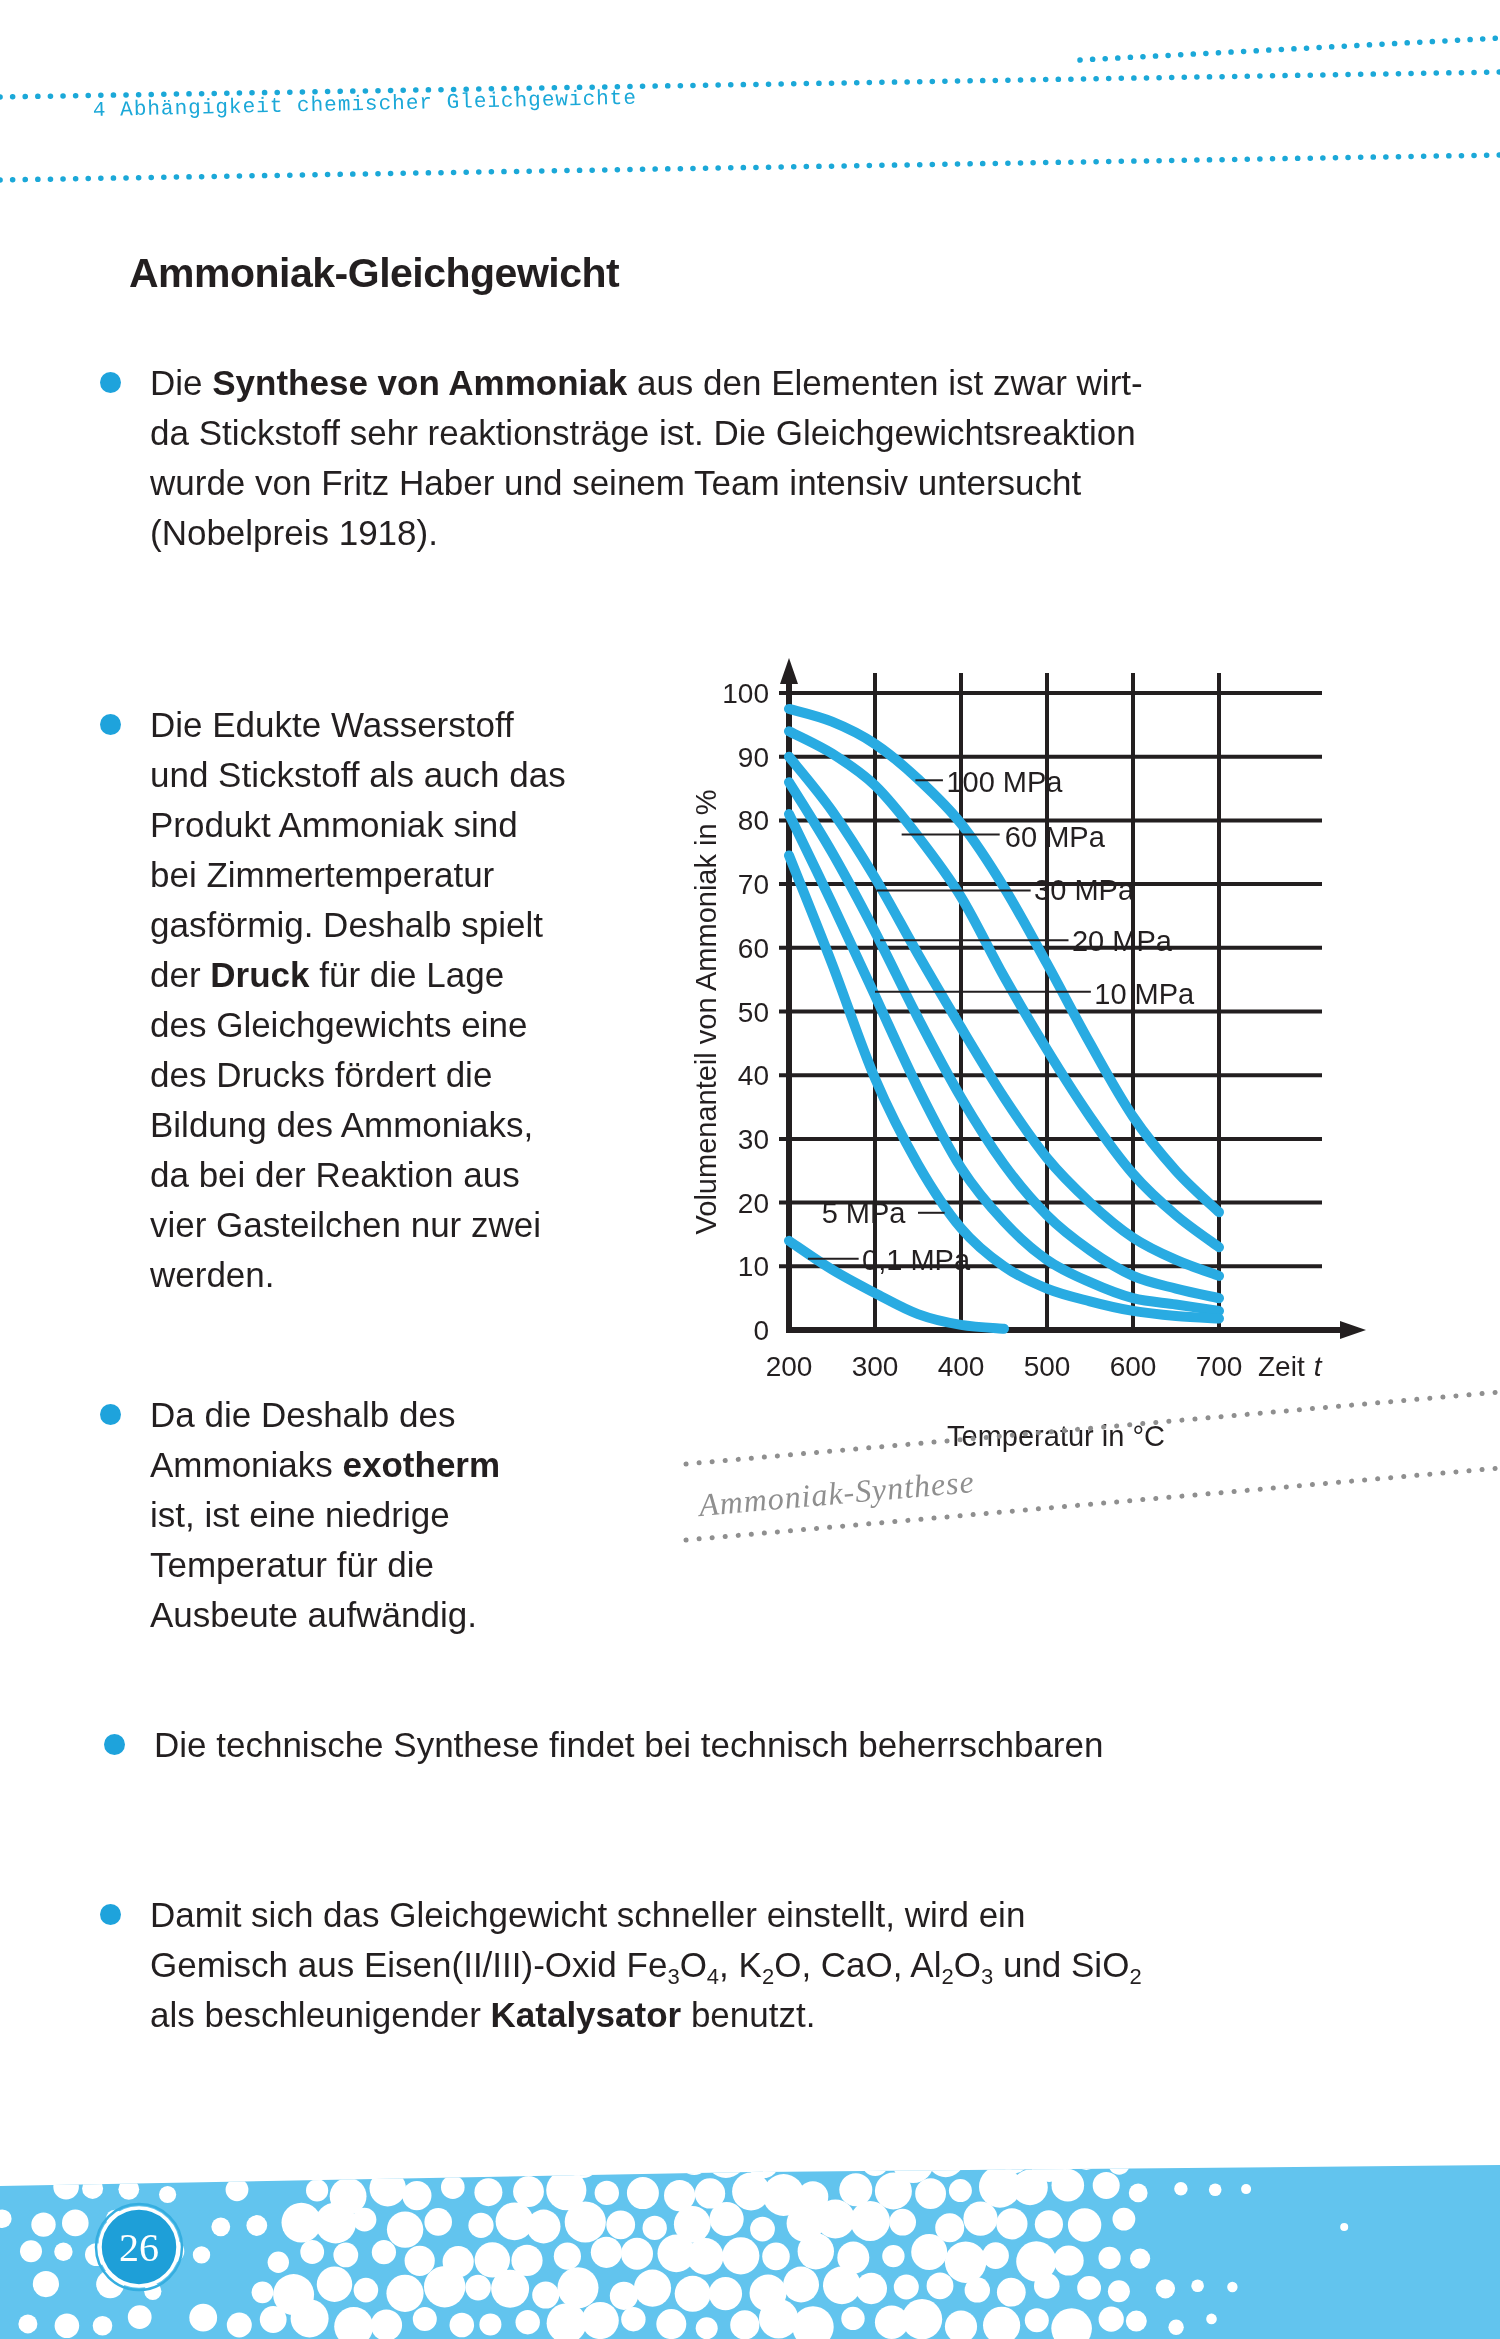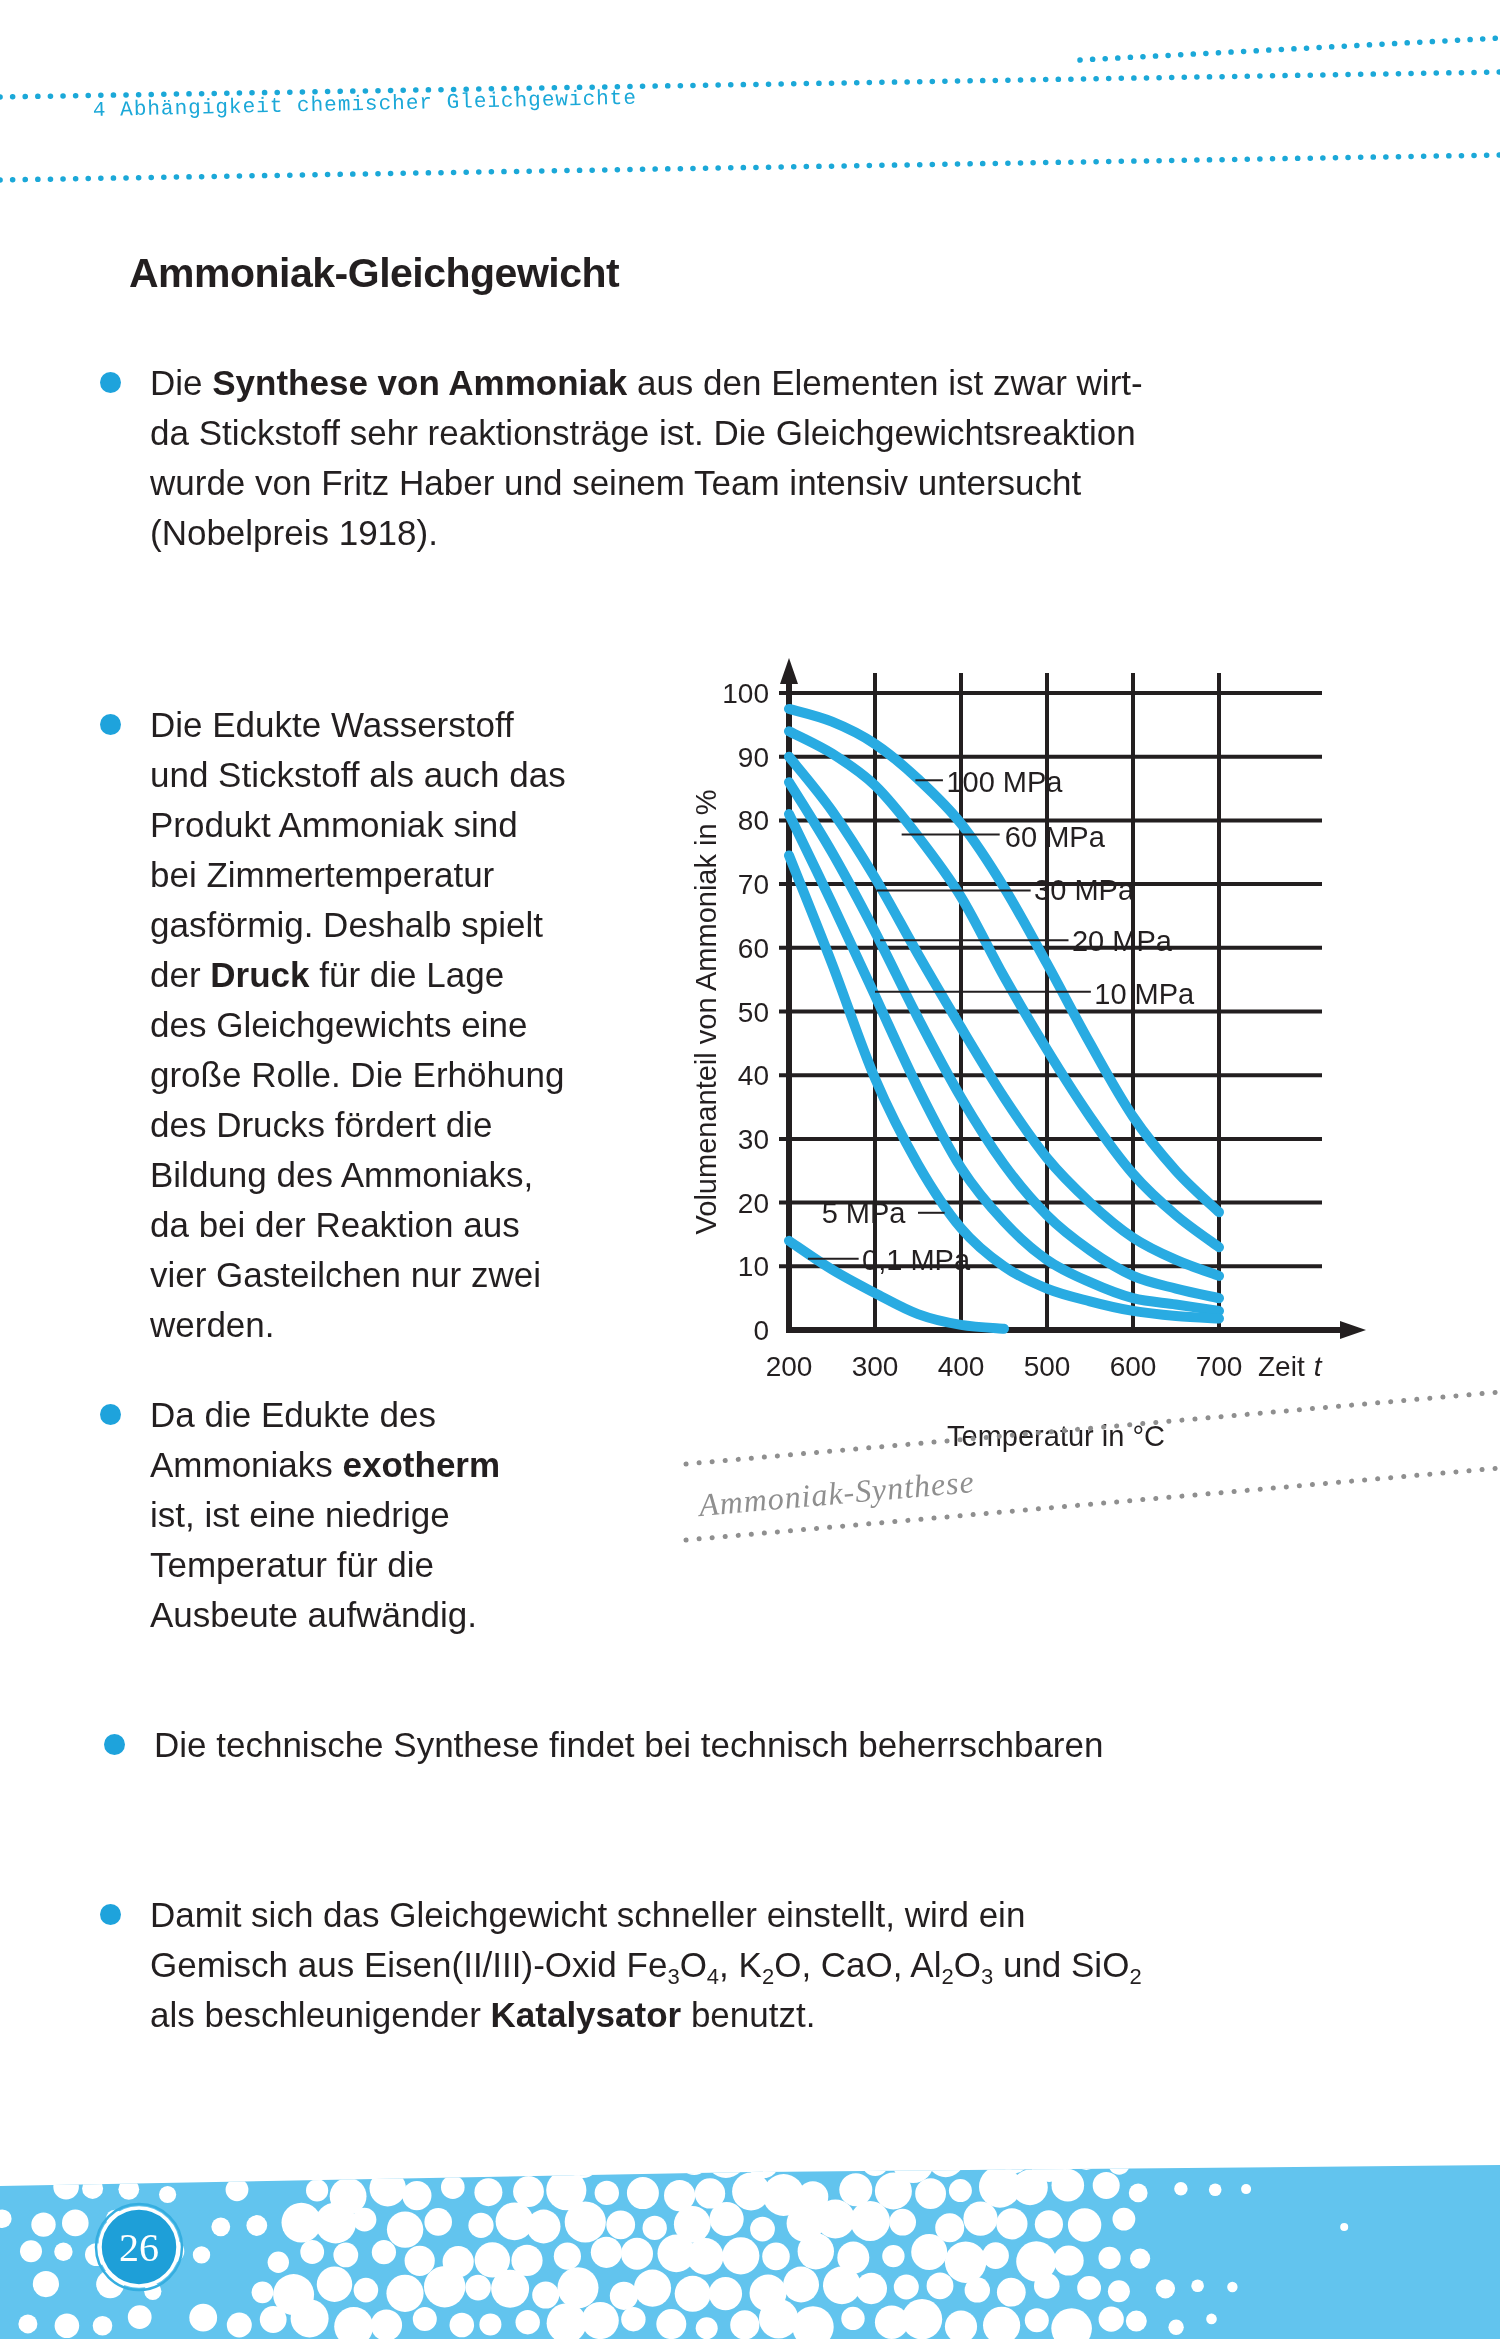--- a/index.html
+++ b/index.html
@@ -331,32 +331,31 @@
   <div class="bullet" id="b2">
     <span class="bdot"></span>
     <div>
         <div class="tl"><span>Die Edukte Wasserstoff</span></div>
         <div class="tl"><span>und Stickstoff als auch das</span></div>
         <div class="tl"><span>Produkt Ammoniak sind</span></div>
         <div class="tl"><span>bei Zimmertemperatur</span></div>
         <div class="tl"><span>gasförmig. Deshalb spielt</span></div>
         <div class="tl"><span>der </span><span class="bold">Druck</span><span> für die Lage</span></div>
         <div class="tl"><span>des Gleichgewichts eine</span></div>
-        <div class="tl"><span>große Rolle. Die Erhöhung</span></div>
         <div class="tl"><span>des Drucks fördert die</span></div>
         <div class="tl"><span>Bildung des Ammoniaks,</span></div>
         <div class="tl"><span>da bei der Reaktion aus</span></div>
         <div class="tl"><span>vier Gasteilchen nur zwei</span></div>
         <div class="tl"><span>werden.</span></div>
       </div>
   </div>
   <div class="bullet" id="b3">
     <span class="bdot"></span>
     <div>
-        <div class="tl"><span>Da die Edukte des</span></div>
+        <div class="tl"><span>Da die Deshalb des</span></div>
         <div class="tl"><span>Ammoniaks </span><span class="bold">exotherm</span></div>
         <div class="tl"><span>ist, ist eine niedrige</span></div>
         <div class="tl"><span>Temperatur für die</span></div>
         <div class="tl"><span>Ausbeute aufwändig.</span></div>
       </div>
   </div>
   <div class="bullet" id="b4">
     <span class="bdot"></span>
     <div>
         <div class="tl"><span>Die technische Synthese findet bei technisch beherrschbaren</span></div>

